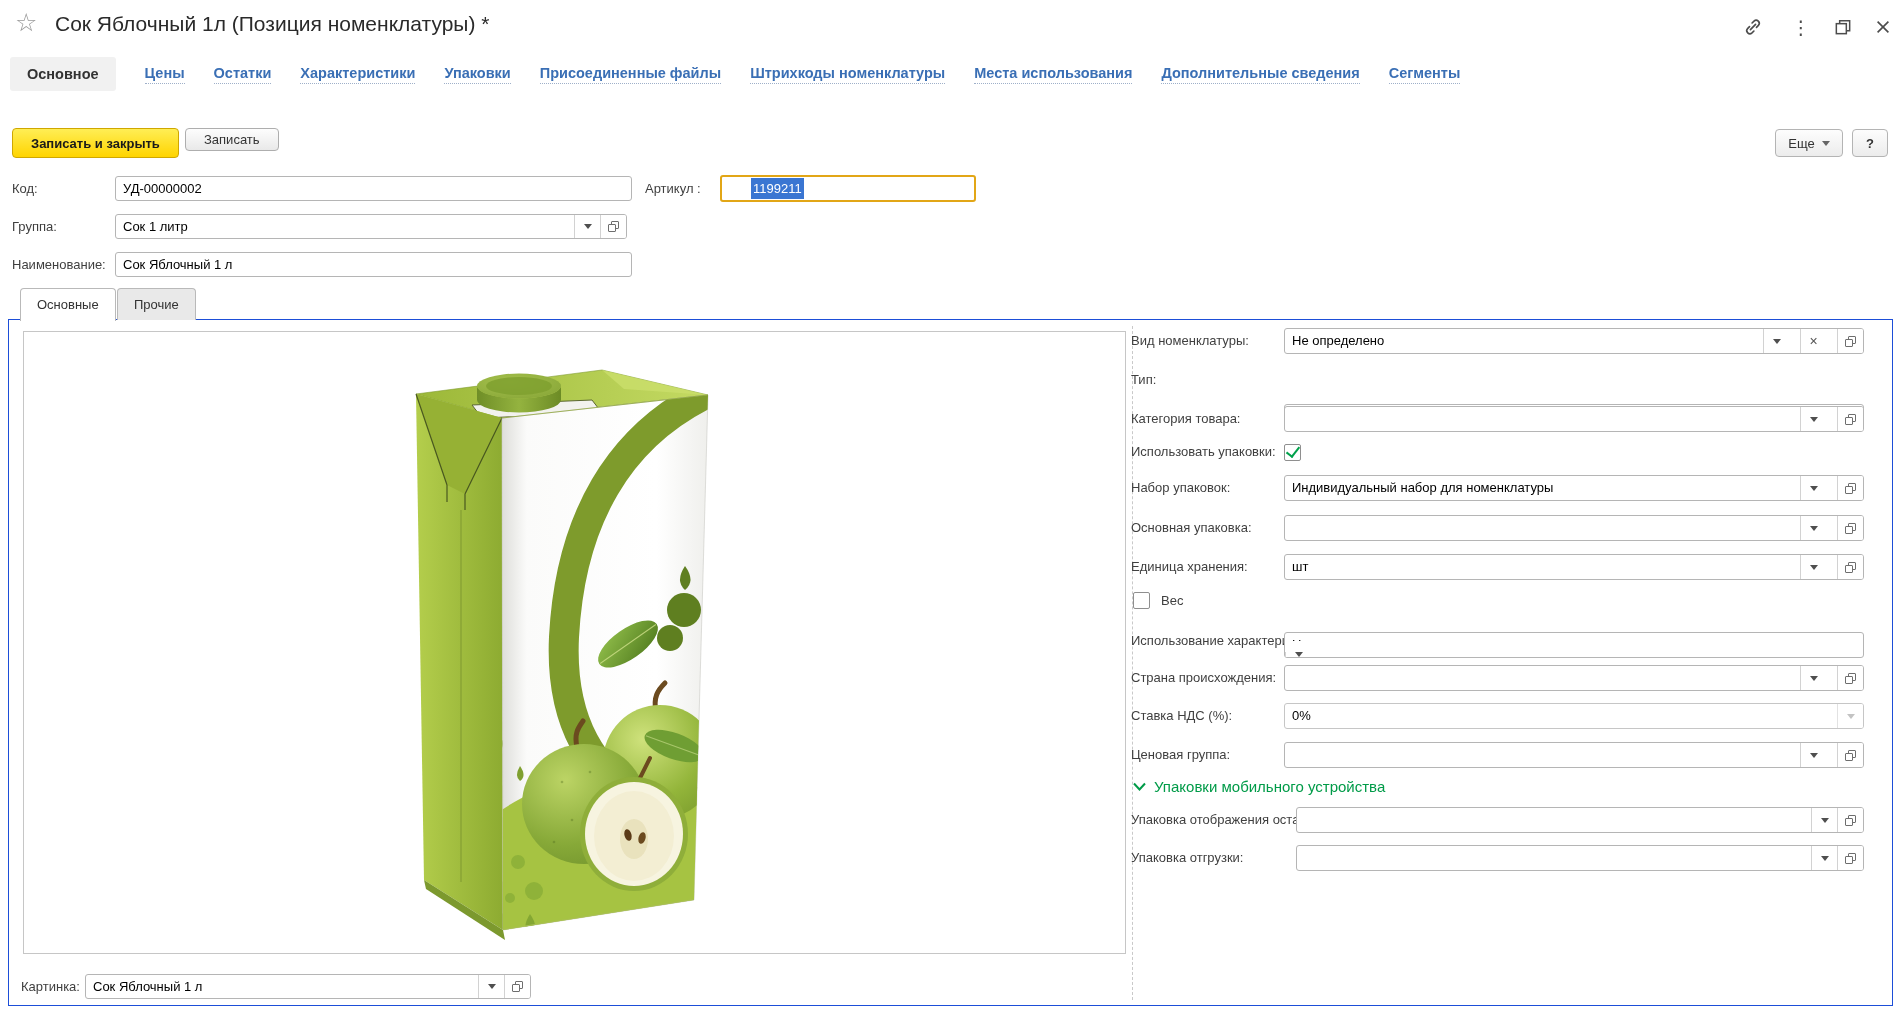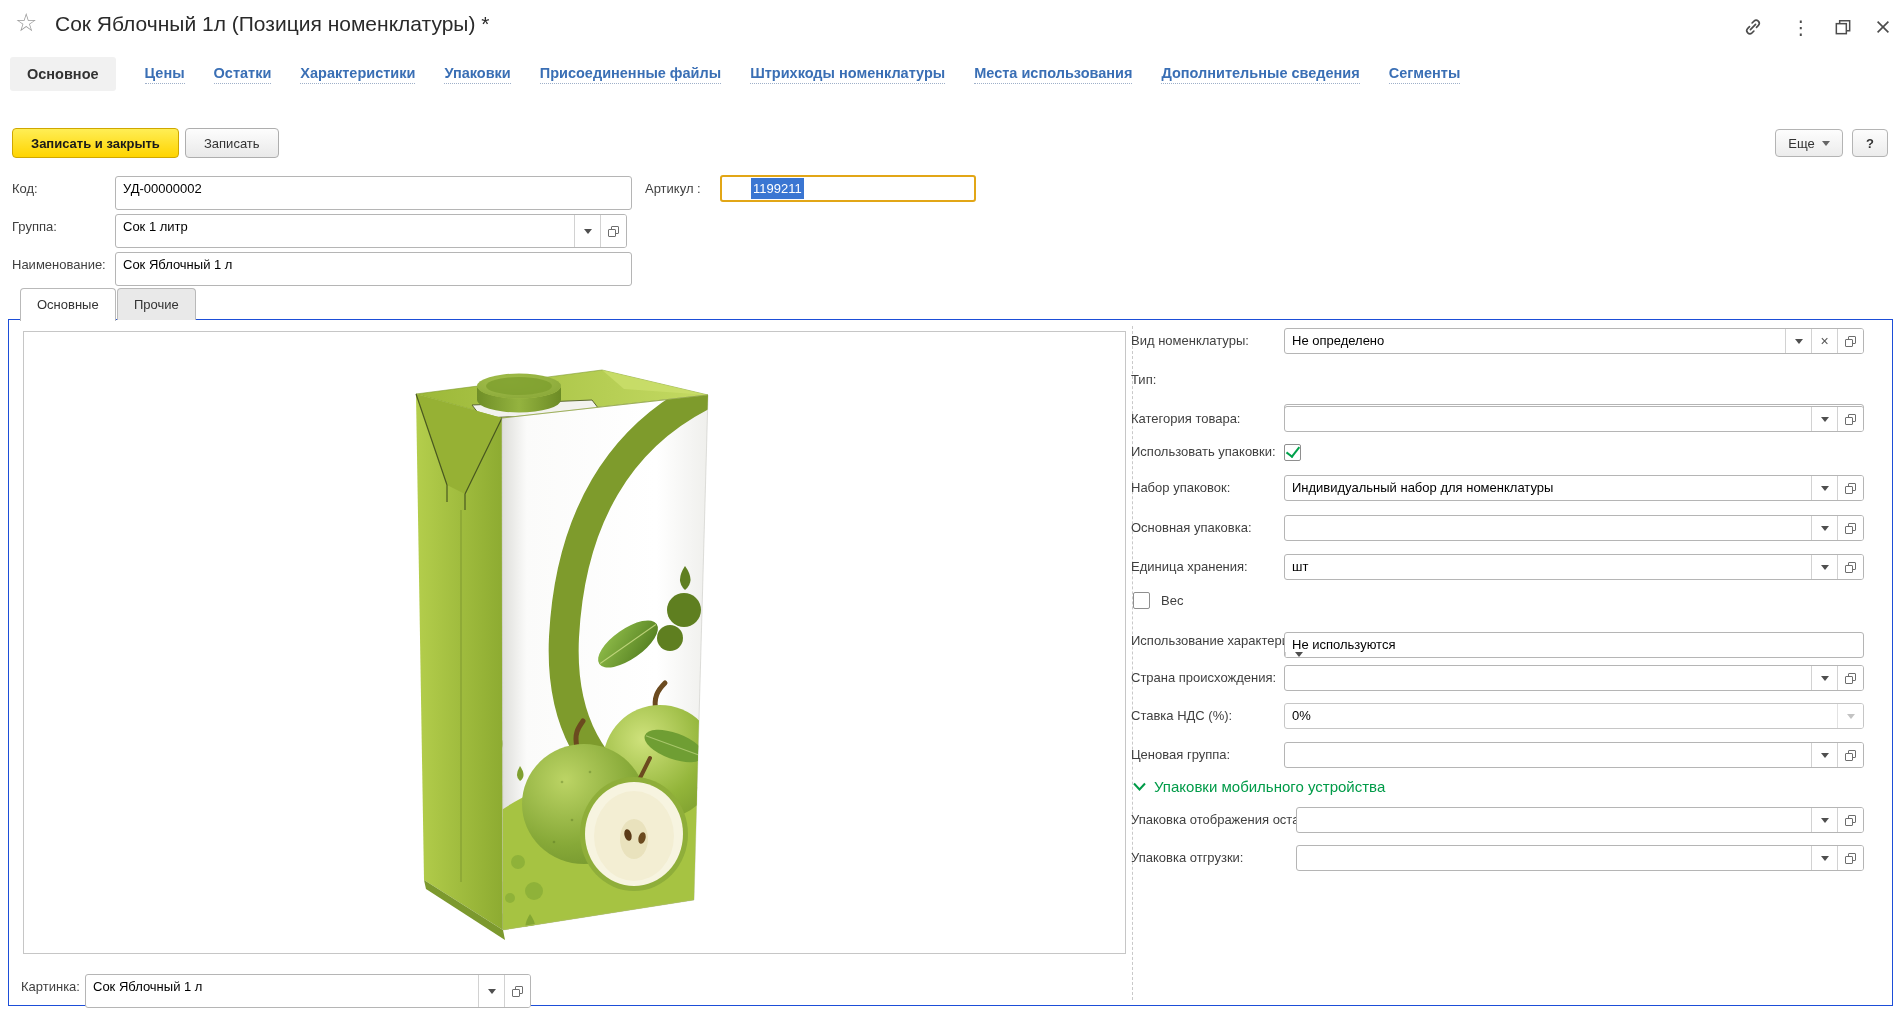--- a/index.html
+++ b/index.html
@@ -16,30 +16,30 @@
   .navbar{position:absolute;left:10px;top:55px;height:38px;display:flex;align-items:center;gap:29px;font-weight:bold;}
   .nav-active{background:#f1f1f1;border-radius:3px;padding:9px 17px;color:#333;font-size:14.5px;cursor:default;}
   .nav-link{color:#3a6fb5;font-size:14.5px;border-bottom:1px dotted #9fb0c9;padding-bottom:2px;
             cursor:pointer;white-space:nowrap;}
 
   
   .btn{position:absolute;display:inline-flex;align-items:center;justify-content:center;
        border-radius:4px;cursor:pointer;box-sizing:border-box;font-size:13px;}
   .btn-primary{left:12px;top:128px;height:30px;padding:0 18px;font-weight:bold;color:#1a1a1a;
        background:linear-gradient(#ffee55,#ffd400);border:1px solid #cfa700;}
-  .btn-default{left:185px;top:128px;height:30px;padding:0 18px;color:#333;
+  .btn-default{left:185px;top:128px;height:23px;padding:0 18px;color:#333;
        background:linear-gradient(#fdfdfd,#e9e9e9);border:1px solid #aeaeae;}
   .btn-more{left:1775px;top:129px;height:28px;width:68px;color:#333;gap:7px;
        background:linear-gradient(#fdfdfd,#ececec);border:1px solid #b4b4b4;}
   .btn-help{left:1852px;top:129px;height:28px;width:36px;color:#333;font-weight:bold;
        background:linear-gradient(#fdfdfd,#ececec);border:1px solid #b4b4b4;}
 
   
   .flabel{position:absolute;color:#3f3f3f;line-height:25px;white-space:nowrap;}
-  .fieldbox{position:absolute;height:34px;border:1px solid #b5b5b5;border-radius:3px;background:#fff;
+  .fieldbox{position:absolute;height:25px;border:1px solid #b5b5b5;border-radius:3px;background:#fff;
             display:flex;align-items:stretch;box-sizing:border-box;}
   .fieldbox .val{flex:1;padding:0 7px;line-height:23px;color:#000;white-space:nowrap;overflow:hidden;}
   .fbtn{width:25px;border-left:1px solid #d2d2d2;display:flex;align-items:center;justify-content:center;
         cursor:pointer;background:#fff;}
   .fbtn:last-child{border-radius:0 2px 2px 0;}
   .caret{width:0;height:0;border-left:4px solid transparent;border-right:4px solid transparent;
          border-top:5px solid #4f4f4f;}
   .caret.dis{border-top-color:#c3c3c3;}
   .clear-x{font-size:14px;color:#555;line-height:1;}
   .icon-open{position:relative;width:11px;height:11px;}
@@ -53,21 +53,21 @@
           border:1px solid #b9b9b9;border-bottom:none;border-radius:4px 4px 0 0;background:#e9e9e9;
           color:#333;z-index:3;cursor:pointer;box-sizing:border-box;}
   .subtab.active{background:#fff;height:33px;cursor:default;}
   .panel{position:absolute;left:8px;top:319px;width:1885px;height:687px;border:1px solid #1d4ed8;
          background:#fff;box-sizing:border-box;}
   .imgbox{position:absolute;left:14px;top:11px;width:1103px;height:623px;border:1px solid #c6c6c6;
           box-sizing:border-box;overflow:hidden;}
   .splitter{position:absolute;left:1123px;top:6px;height:674px;width:0;border-left:1px dashed #c9c9c9;cursor:col-resize;}
 
   .plabel{position:absolute;left:1122px;color:#3f3f3f;line-height:26px;white-space:nowrap;}
-  .pfield{left:1275px;width:580px;height:26px;}
+  .pfield{left:1275px;width:580px;height:26px;gap:11px;}
   .pfield2{left:1287px;width:568px;height:26px;}
   .cb{position:absolute;width:17px;height:17px;border:1px solid #8f8f8f;border-radius:2px;background:#fff;
       box-sizing:border-box;cursor:pointer;}
   .cb.checked::after{content:"";position:absolute;left:4px;top:-1px;width:6px;height:11px;
       border:solid #00a14b;border-width:0 2.5px 2.5px 0;transform:rotate(38deg);}
   .green-hdr{position:absolute;left:1124px;display:flex;align-items:center;gap:8px;color:#009b48;
       font-size:15px;cursor:pointer;white-space:nowrap;}
 </style>
 </head>
 <body>

